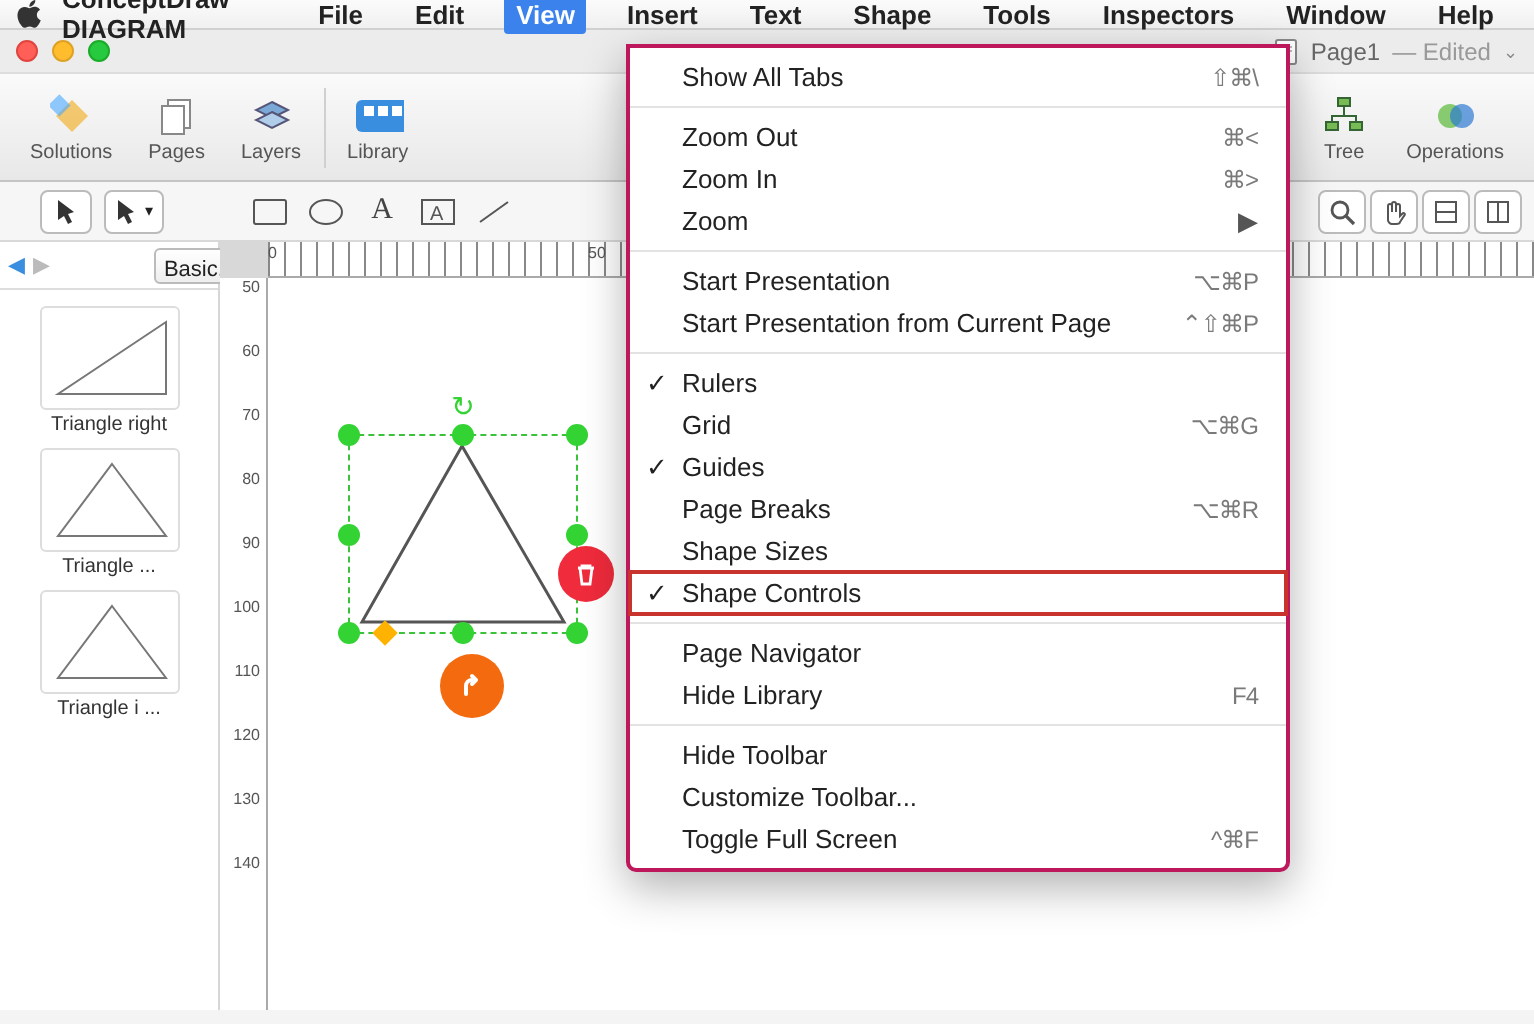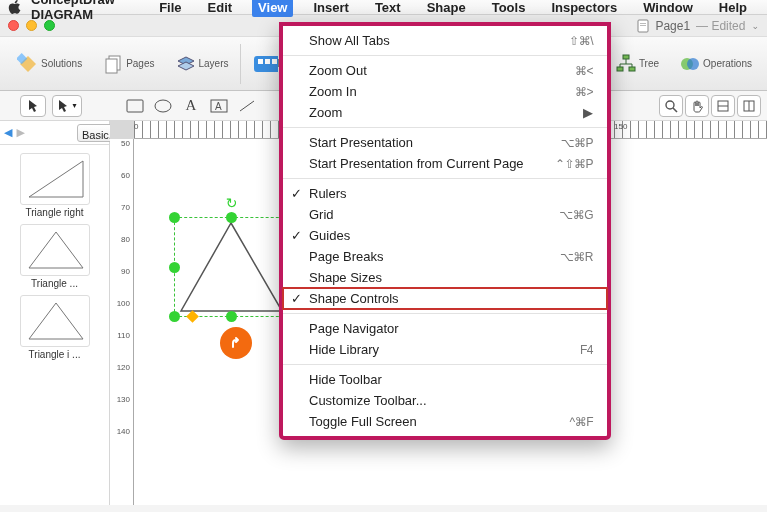--- a/index.html
+++ b/index.html
@@ -14,21 +14,21 @@
   .titlebar { height: 22px; background: #ececec; border-bottom:1px solid #ddd; display:flex; align-items:center; padding: 0 8px; justify-content: space-between;}
   .traffic { display:flex; gap:7px; }
   .dot { width:11px; height:11px; border-radius:50%; }
   .dot.r{background:#ff5f56;border:.5px solid #e0443e;}
   .dot.y{background:#ffbd2e;border:.5px solid #dea123;}
   .dot.g{background:#27c93f;border:.5px solid #1aab29;}
   .titlecenter { color:#666; font-size:12px; display:flex; gap:6px; align-items:center;}
   .titlecenter span.edited{color:#999;}
   
   .toolbar { height: 54px; background: linear-gradient(#fafafa,#e8e8e8); border-bottom: 1px solid #c4c4c4; display:flex; align-items:center; padding: 2px 6px; gap: 0px; }
-  .tbgroup { display:flex; flex-direction:row; align-items:center; padding: 3px 9px; font-size: 10px; color:#555; cursor:default;}
+  .tbgroup { display:flex; flex-direction:column; align-items:center; padding: 3px 9px; font-size: 10px; color:#555; cursor:default;}
   .tbgroup .icon { width:26px; height:26px; display:flex; align-items:center; justify-content:center; }
   .tbsep{ width:1px; height:40px; background:#d0d0d0; margin: 0 2px;}
   .spacer{flex:1;}
   
   .subtoolbar { height:30px; background:#f6f6f6; border-bottom:1px solid #d8d8d8; display:flex; align-items:center; padding:0 6px; gap:6px;position:relative;z-index:1;}
   .tool { width:26px; height:22px; border:1px solid #bbb; border-radius:4px; background:#fff; display:flex; align-items:center; justify-content:center; cursor:pointer;}
   .toolreg { width:22px; height:18px; display:flex; align-items:center; justify-content:center; cursor:pointer; color: #444;}
   .righticongroup{display:flex;gap:2px;margin-left:auto;}
   .righticongroup .tool{width:24px;}
   
@@ -50,21 +50,21 @@
   
   .seltri{ position:absolute; left:40px; top:78px; width:115px; height:100px;}
   .dashed{ position:absolute; inset:0; border:1.5px dashed #3ac23a;}
   .handle{ position:absolute; width:11px; height:11px; background:#34d334; border-radius:50%;}
   .rot{ position:absolute; top:-22px; left:50%; transform:translateX(-50%); color:#34d334; font-size:14px;}
   .diamond{ position:absolute; width:9px; height:9px; background:#ffb300; transform:rotate(45deg);}
   .delbtn{ position:absolute; width:28px; height:28px; background:#ef2b3c; border-radius:50%; display:flex;align-items:center;justify-content:center; color:#fff; right:-18px; top:56px;}
   .actbtn{ position:absolute; width:32px; height:32px; background:#f36a0f; border-radius:50%; display:flex;align-items:center;justify-content:center; color:#fff; left:46px; bottom:-42px;}
   
   
-  .dropdown{ position:absolute; top:22px; left:279px; width:332px; background:#fff; border:4px solid #be185d; border-radius:0 0 5px 5px; box-shadow: 0 8px 22px rgba(0,0,0,.3); z-index:50; padding: 4px 0; font-size:13px;}
+  .dropdown{ position:absolute; top:22px; left:313px; width:332px; background:#fff; border:2px solid #be185d; border-radius:0 0 5px 5px; box-shadow: 0 8px 22px rgba(0,0,0,.3); z-index:50; padding: 4px 0; font-size:13px;}
   .dd-item{ display:flex; align-items:center; height:21px; padding: 0 14px 0 26px; position:relative; cursor:default;}
   .dd-item .chk{ position:absolute; left:8px;}
   .dd-item .sc{ margin-left:auto; color:#7a7a7a; font-size:12px; letter-spacing: -0.5px;}
   .dd-item .arr{ margin-left:auto; color:#555;}
   .dd-sep{ height:1px; background:#e2e2e2; margin: 4px 0;}
   .dd-item.highlight{ outline:2px solid #c8332e; outline-offset:-1px;}
   
   svg{display:block;}
 </style>
 </head>

